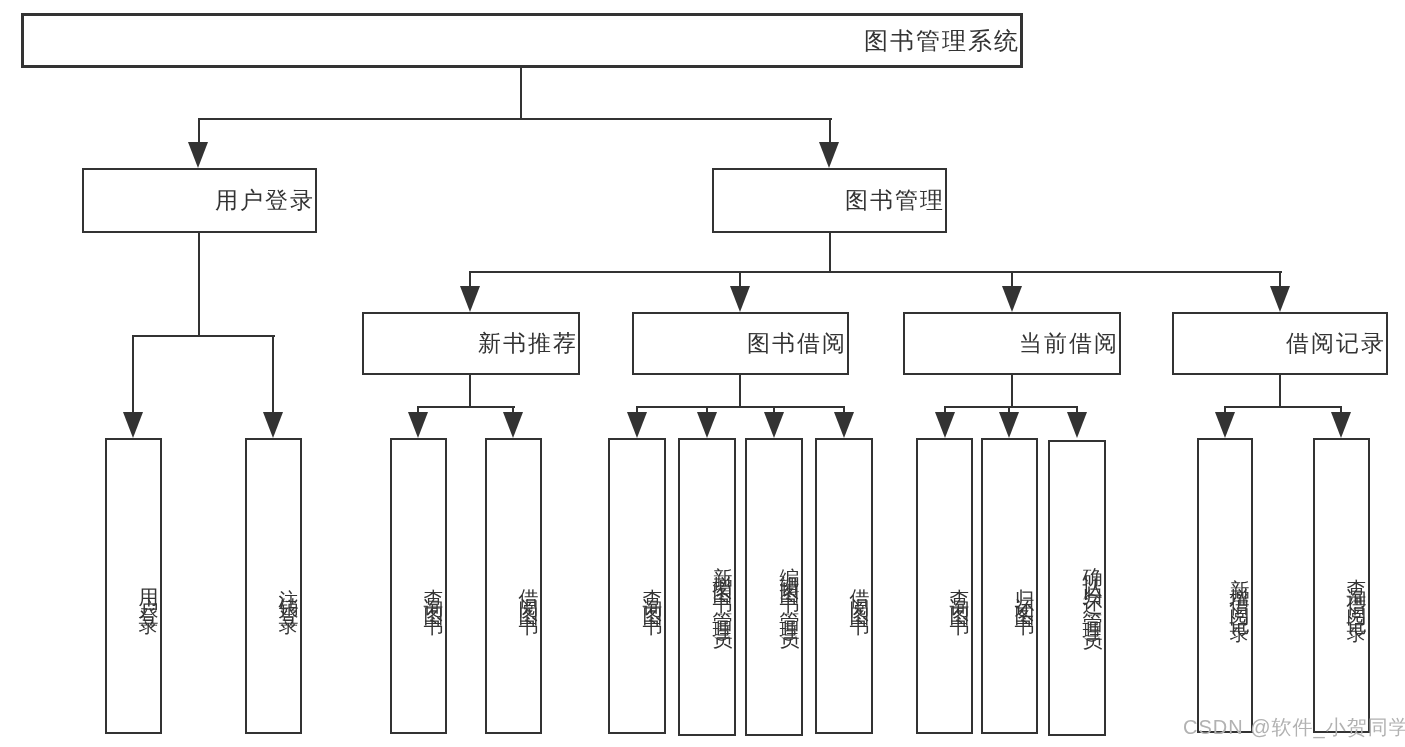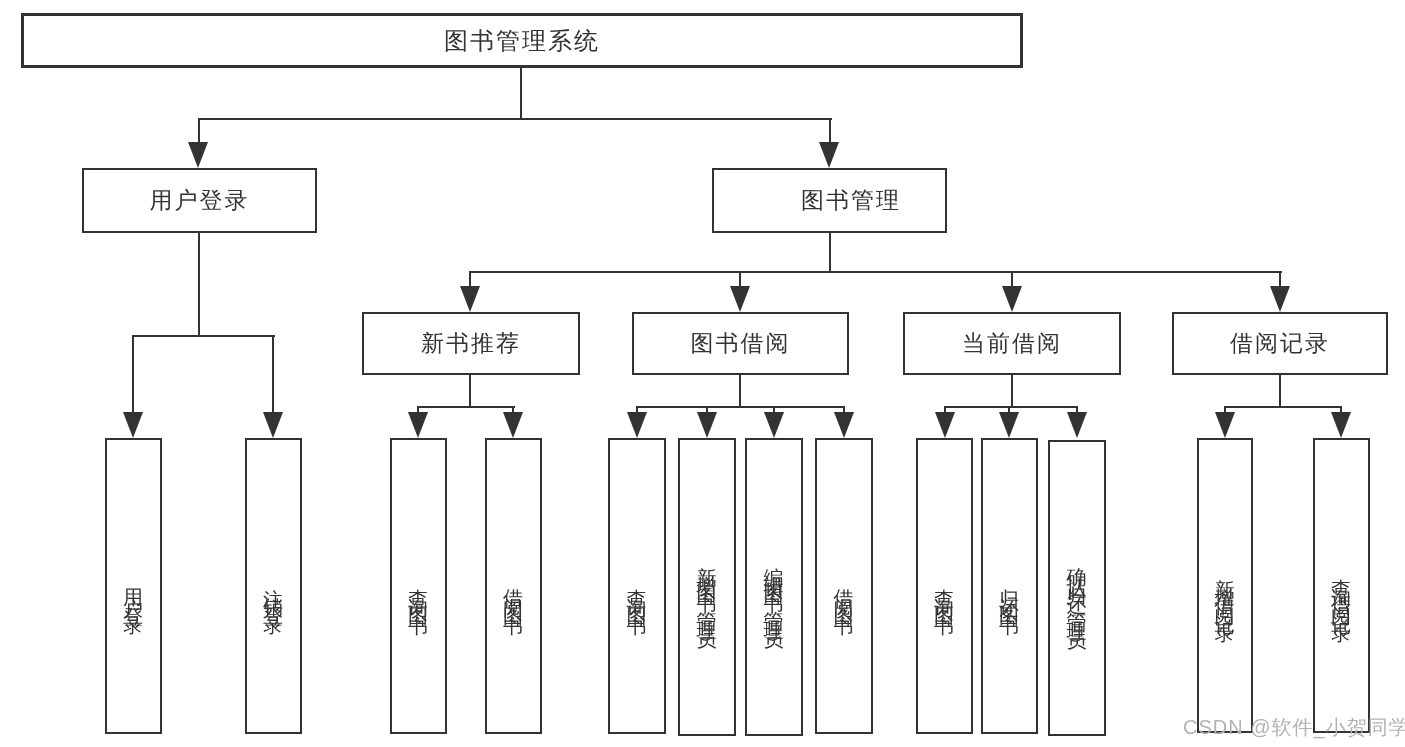--- a/index.html
+++ b/index.html
@@ -2,21 +2,21 @@
 <html><head>
 <meta charset="utf-8">
 <style>
   html,body{margin:0;padding:0;background:#fff;}
   .canvas{
     position:relative;width:1405px;height:747px;background:#ffffff;overflow:hidden;
     font-family:"Liberation Sans", sans-serif;color:#333333;
   }
   .node{
     position:absolute;box-sizing:border-box;border:2px solid #333333;background:#ffffff;
-    display:flex;align-items:center;justify-content:center;
+    display:flex;align-items:center;justify-content:flex-end;
     font-size:23px;letter-spacing:2px;color:#333333;
   }
   .root-node{border-width:3px;font-size:24px;}
   .leaf{font-size:20px;letter-spacing:0;}
   .leaf .vtxt{
     writing-mode:vertical-rl;text-orientation:mixed;
     letter-spacing:9px;line-height:1.1;margin-top:9px;white-space:nowrap;
   }
   .hline{position:absolute;height:2px;background:#333333;}
   .vline{position:absolute;width:2px;background:#333333;}

